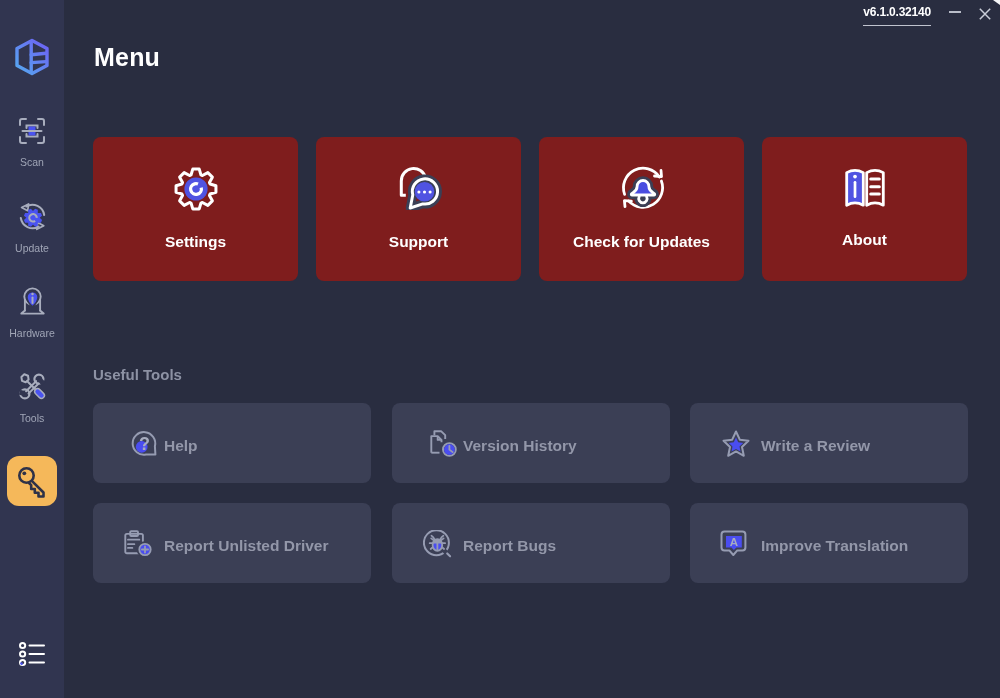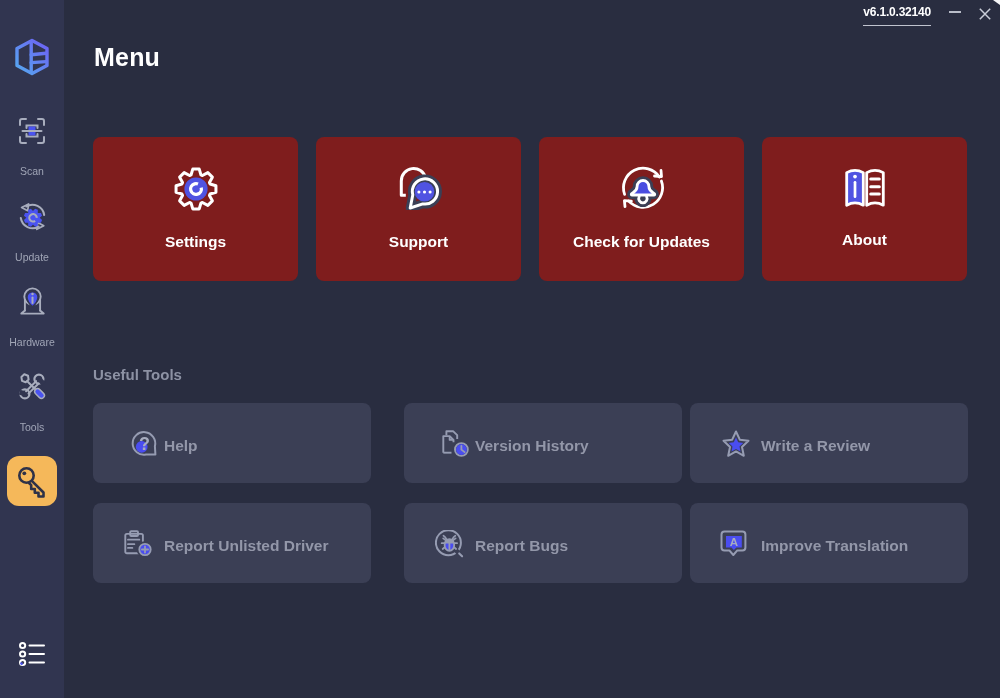--- a/index.html
+++ b/index.html
@@ -1,33 +1,33 @@
 <!DOCTYPE html>
 <html><head>
 <meta charset="utf-8">
 <style>
   * { margin:0; padding:0; box-sizing:border-box; }
   html,body { width:1000px; height:698px; overflow:hidden; }
   body { font-family:"Liberation Sans", sans-serif; background:#292d40; position:relative; -webkit-font-smoothing:antialiased; will-change:transform; }
   #sidebar { position:absolute; left:0; top:0; width:64px; height:698px; background:#313550; }
   .navitem { position:absolute; left:0; width:64px; text-align:center; }
-  .navlabel { color:#a0a5b6; font-size:10.5px; display:block; margin-top:16px; }
+  .navlabel { color:#a0a5b6; font-size:10.5px; display:block; margin-top:7px; }
   #menu-title { position:absolute; left:94px; top:43px; color:#fff; font-size:25px; font-weight:bold; letter-spacing:0.2px; }
   #version { position:absolute; right:69px; top:5px; color:#fff; font-size:12px; letter-spacing:-0.2px; font-weight:bold; border-bottom:1px solid #c0c3ce; padding-bottom:6px; }
   #minbtn { position:absolute; right:39px; top:11px; width:12px; height:2px; background:#b9bdc9; }
   #closebtn { position:absolute; right:9px; top:6px; width:12px; height:12px; }
   .card { position:absolute; background:#7f1d1d; border-radius:8px; width:205px; height:144px; top:137px; text-align:center; }
   .card .clabel { position:absolute; width:100%; top:96px; color:#fff; font-size:15.5px; font-weight:bold; }
   .card svg { margin-top:29px; }
   #useful { position:absolute; left:93px; top:366px; color:#8d92a4; font-size:15px; font-weight:bold; }
   .link { position:absolute; background:#3b3f55; border-radius:8px; width:278px; height:80px; }
   .link .licon { position:absolute; left:38px; top:27px; }
   .link .ltext { position:absolute; left:71px; top:0; height:76px; line-height:85px; color:#9397a9; font-size:15.5px; font-weight:bold; }
   .r1 { top:403px; } .r2 { top:503px; }
-  .c1 { left:93px; } .c2 { left:404px; } .c3 { left:690px; }
+  .c1 { left:93px; } .c2 { left:392px; } .c3 { left:690px; }
 </style>
 </head>
 <body>
 <div id="sidebar"></div>
 
 <div class="navitem" style="top:38px;">
 <svg width="36" height="38" viewBox="0 0 36 38">
 <defs>
         <linearGradient id="lg" gradientUnits="userSpaceOnUse" x1="2" y1="34" x2="34" y2="4">
 <stop offset="0" stop-color="#55aaf0"></stop>

